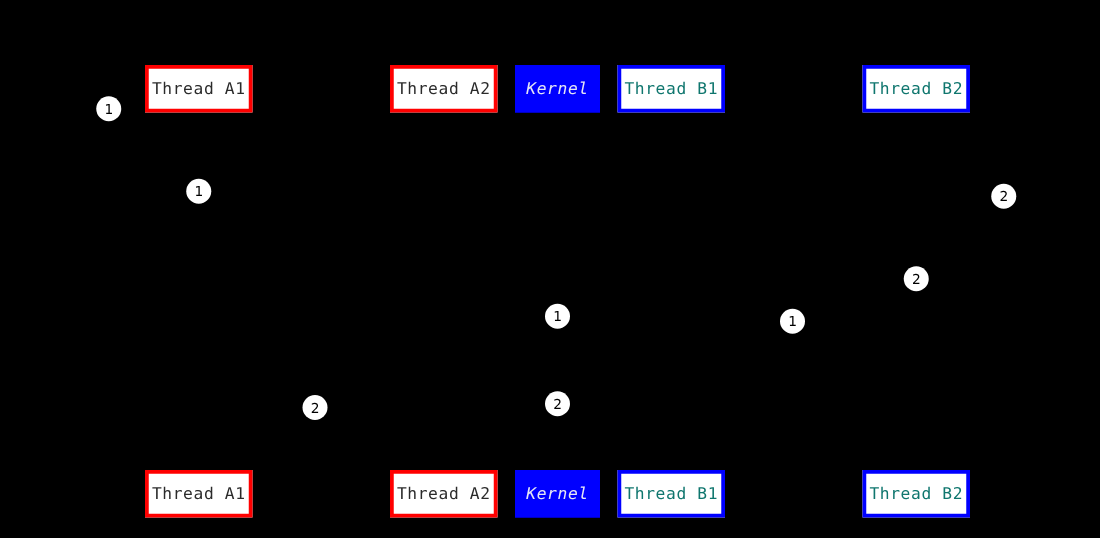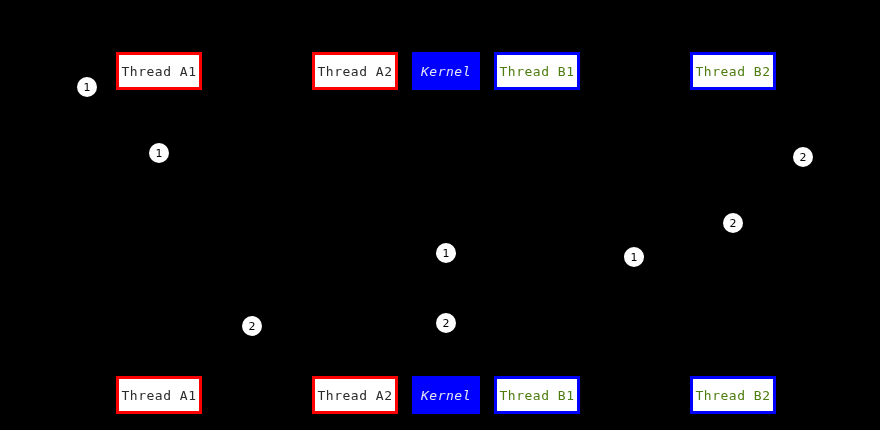--- a/index.html
+++ b/index.html
@@ -31,21 +31,21 @@
     white-space: nowrap;
   }
   .participant.red {
     border-color: #ff0000;
     background: #ffffff;
     color: #2b2b2b;
   }
   .participant.blue {
     border-color: #0000ff;
     background: #ffffff;
-    color: #4d7c0f;
+    color: #0f766e;
   }
   .participant.solidblue {
     border-color: #0000ff;
     background: #0000ff;
     color: #e6e6f5;
     font-style: italic;
   }
 
   
   .lifeline {

